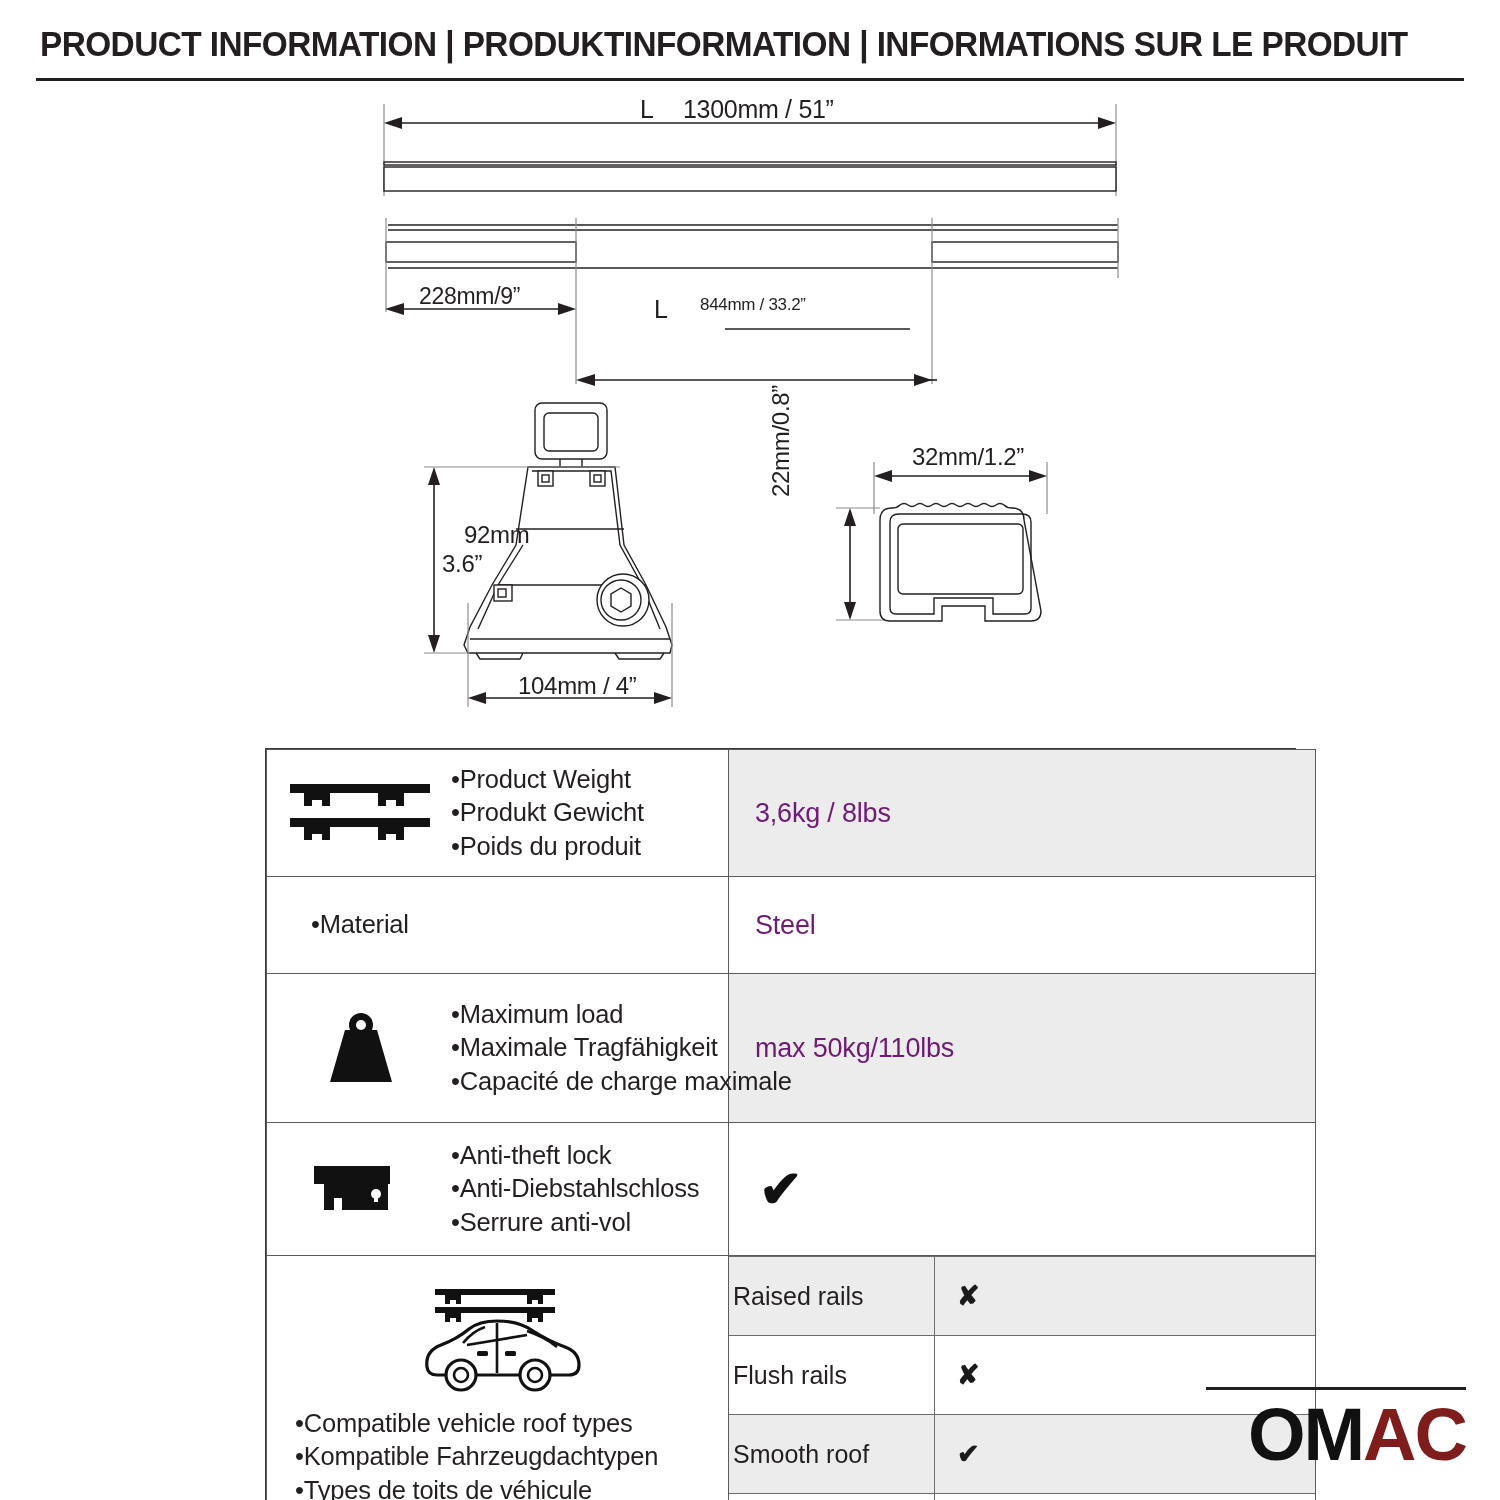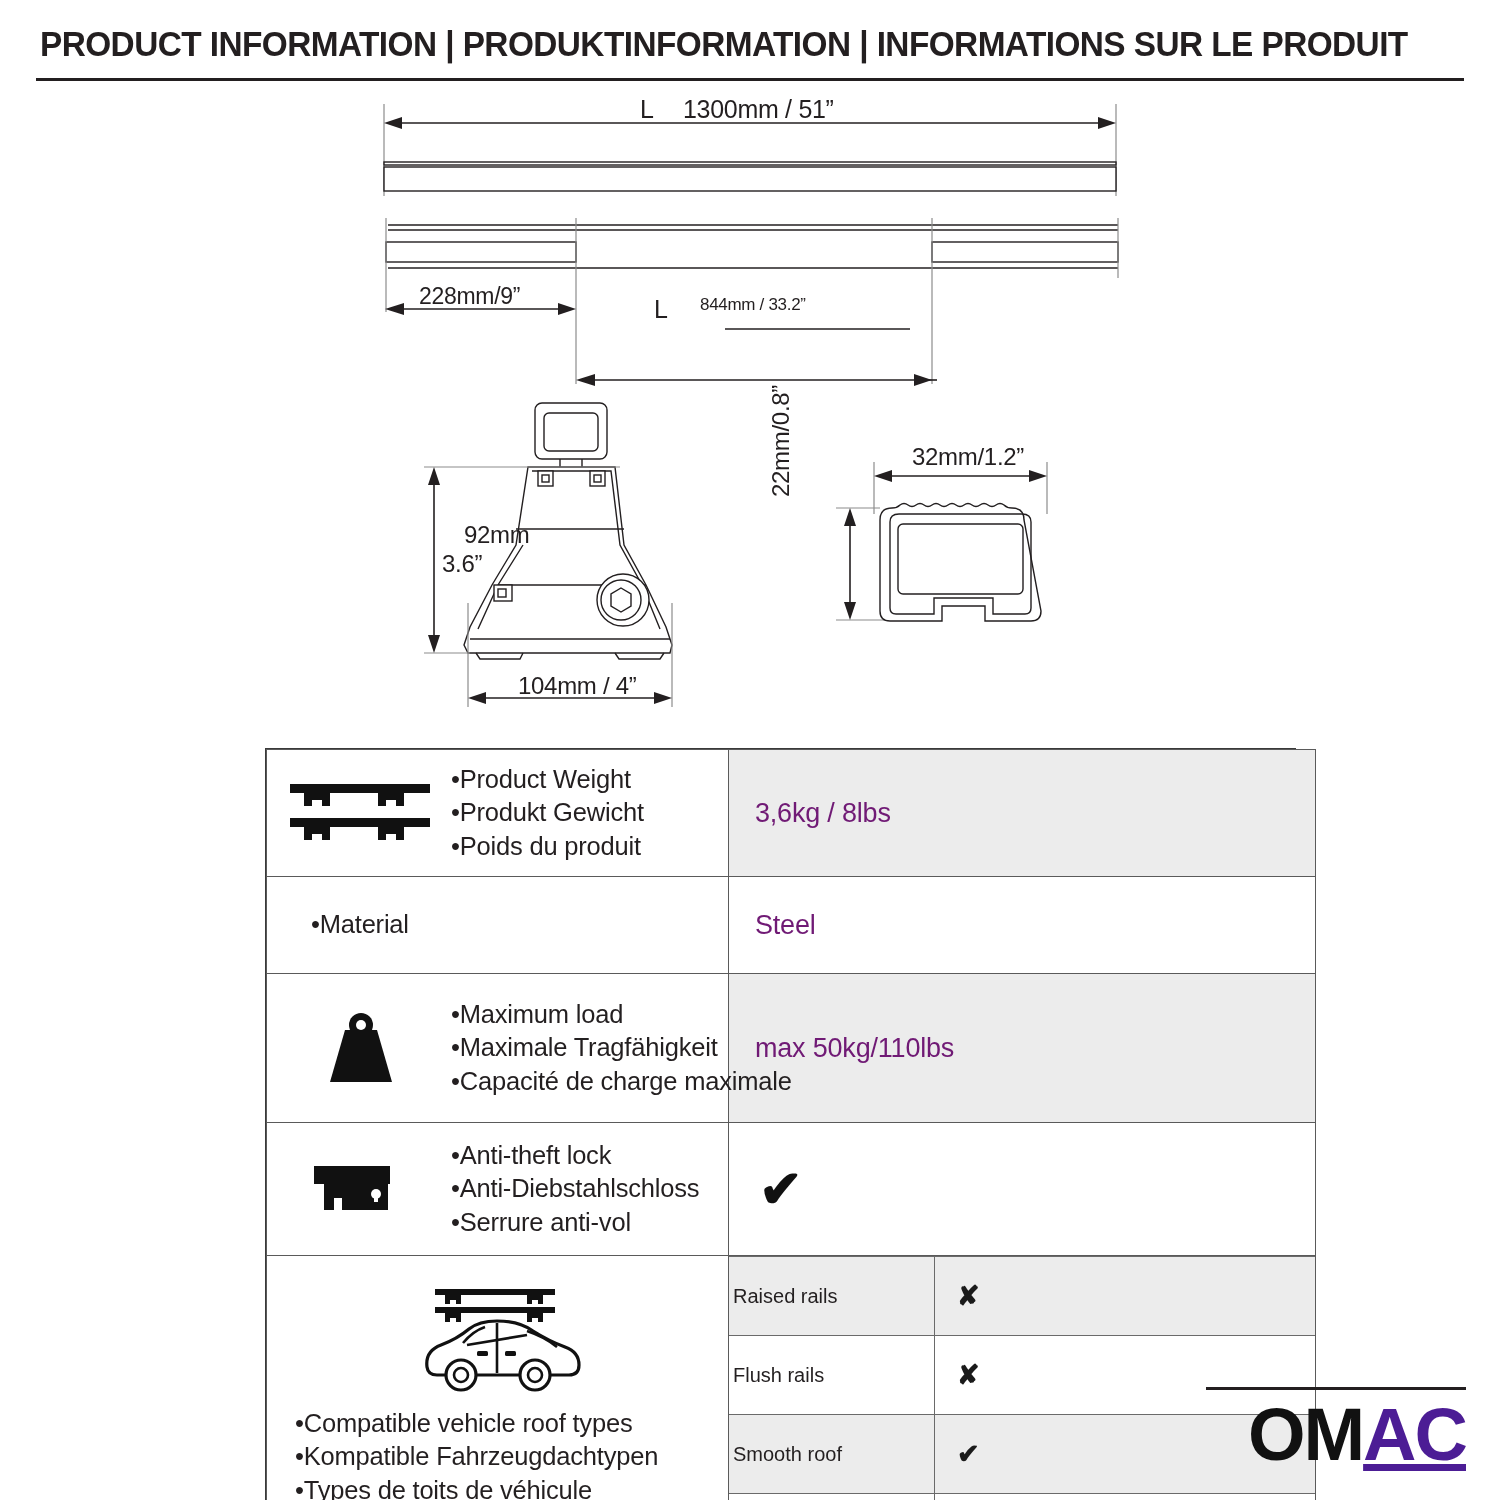--- a/index.html
+++ b/index.html
@@ -109,35 +109,35 @@
   
   .roof-left{
     text-align:center;
     padding:14px 10px 16px 10px;
   }
   .roof-left .label-block{padding-left:14px;text-align:left;}
   .sub-table{width:100%;border-collapse:collapse;table-layout:fixed;}
   .sub-table td{border:1.2px solid #6a6a6a;height:70px;}
   .sub-table td:first-child{border-left:none;}
   .sub-table td:last-child{border-right:none;}
-  .sub-name{width:197px;font-size:20px;padding-left:16px;color:#231f20;}
+  .sub-name{width:197px;font-size:25px;padding-left:16px;color:#231f20;}
   .sub-mark{font-size:27px;font-weight:bold;padding-left:18px;}
 
   
   .logo{
     position:absolute;
     right:34px; bottom:28px;
     font-family:"Liberation Sans", sans-serif;
     font-weight:bold;
     font-size:74px;
     letter-spacing:-2px;
     line-height:1;
   }
   .logo .o{color:#111111;}
-  .logo .a{color:#4c1d95;text-decoration:underline;}
+  .logo .a{color:#7f1d1d;}
   .logo-rule{
     position:absolute;
     right:34px; bottom:110px;
     width:260px;height:3px;background:#231f20;
   }
 </style>
 </head>
 <body>
 
 <div class="page">

